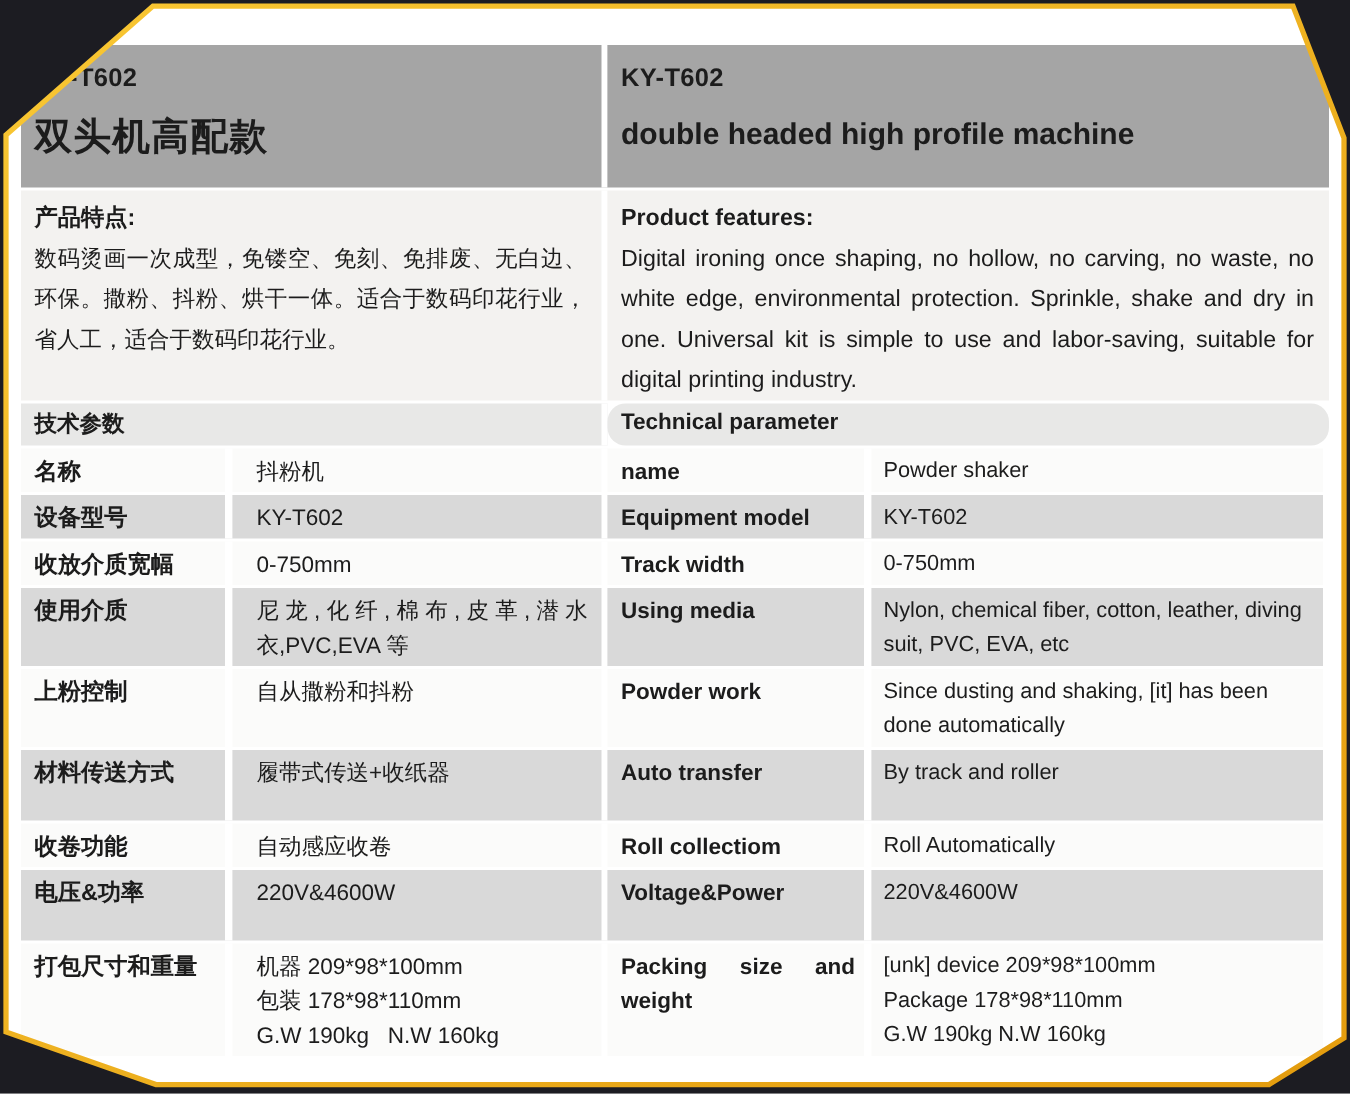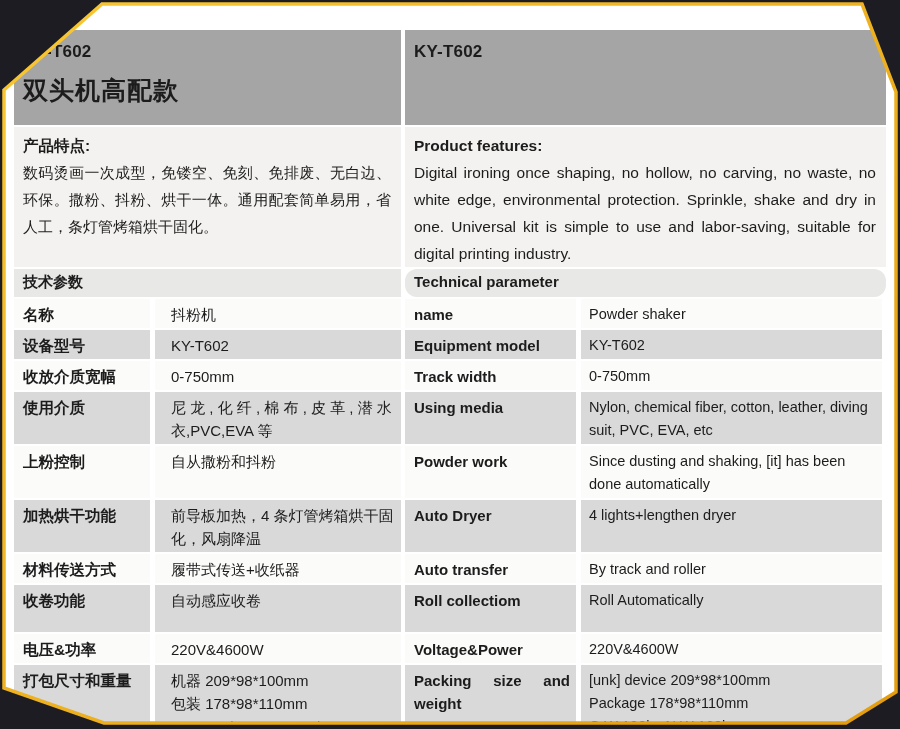--- a/index.html
+++ b/index.html
@@ -86,27 +86,28 @@
 
   <div id="content">
 
     <div class="banner">
       <div class="half cn">
         <div class="model">KY-T602</div>
         <div class="subtitle-cn">双头机高配款</div>
       </div>
       <div class="half en">
         <div class="model">KY-T602</div>
+        <div class="subtitle-en">double headed high profile machine</div>
       </div>
     </div>
 
     <div class="features">
       <div class="half cn">
         <div class="feat-label">产品特点:</div>
-        <div class="feat-text">数码烫画一次成型，免镂空、免刻、免排废、无白边、环保。撒粉、抖粉、烘干一体。通用配套简单易用，省人工，条灯管烤箱烘干固化。</div>
+        <div class="feat-text">数码烫画一次成型，免镂空、免刻、免排废、无白边、环保。撒粉、抖粉、烘干一体。适合于数码印花行业，省人工，适合于数码印花行业。</div>
       </div>
       <div class="half en">
         <div class="feat-label">Product features:</div>
         <div class="feat-text">Digital ironing once shaping, no hollow, no carving, no waste, no white edge, environmental protection. Sprinkle, shake and dry in one. Universal kit is simple to use and labor-saving, suitable for digital printing industry.</div>
       </div>
     </div>
 
     <div class="theader">
       <div class="half cn">技术参数</div>
       <div class="half en">Technical parameter</div>
@@ -141,26 +142,20 @@
     <div class="cell c4">Nylon, chemical fiber, cotton, leather, diving suit, PVC, EVA, etc</div>
   </div>
 
   <div class="trow">
     <div class="cell c1">上粉控制</div>
     <div class="cell c2">自从撒粉和抖粉</div>
     <div class="cell c3">Powder work</div>
     <div class="cell c4">Since dusting and shaking, [it] has been done automatically</div>
   </div>
 
-  <div class="trow">
-    <div class="cell c1">加热烘干功能</div>
-    <div class="cell c2">前导板加热，4 条灯管烤箱烘干固化，风扇降温</div>
-    <div class="cell c3">Auto Dryer</div>
-    <div class="cell c4">4 lights+lengthen dryer</div>
-  </div>
 
   <div class="trow">
     <div class="cell c1">材料传送方式</div>
     <div class="cell c2">履带式传送+收纸器</div>
     <div class="cell c3">Auto transfer</div>
     <div class="cell c4">By track and roller</div>
   </div>
 
   <div class="trow">
     <div class="cell c1">收卷功能</div>

